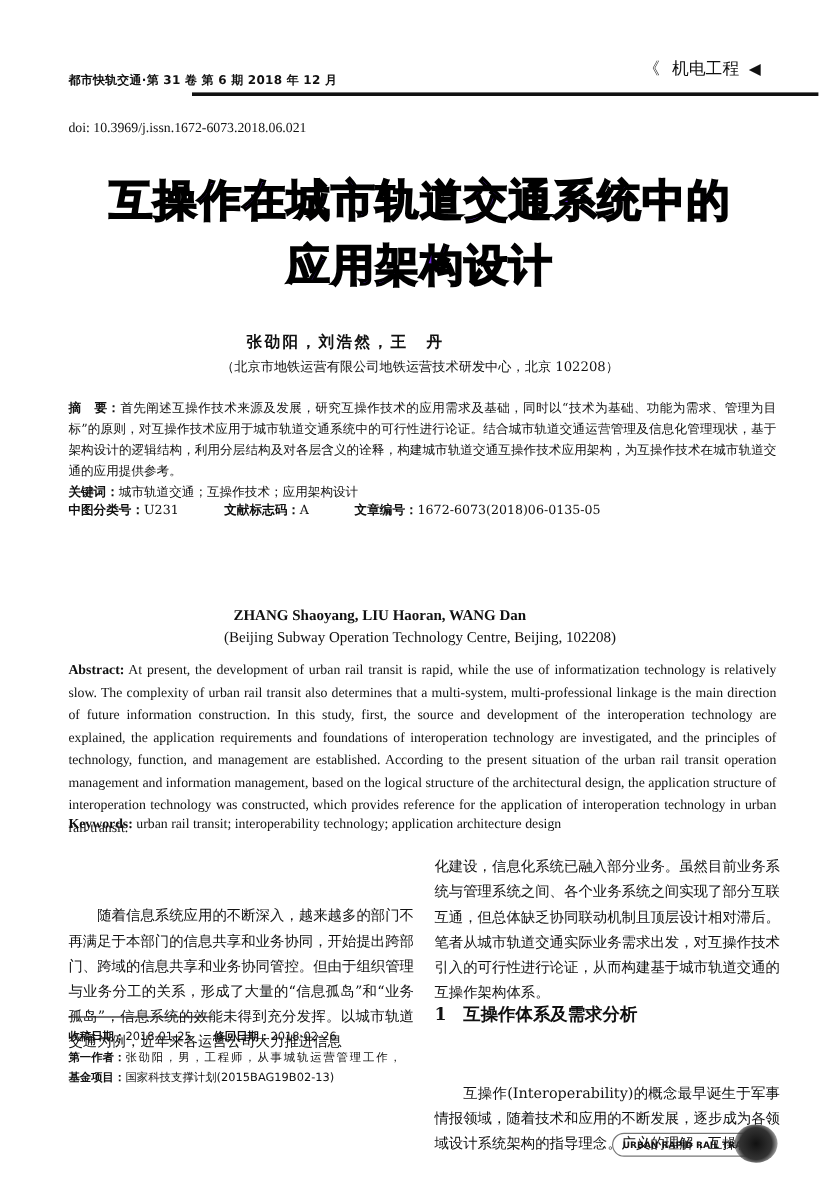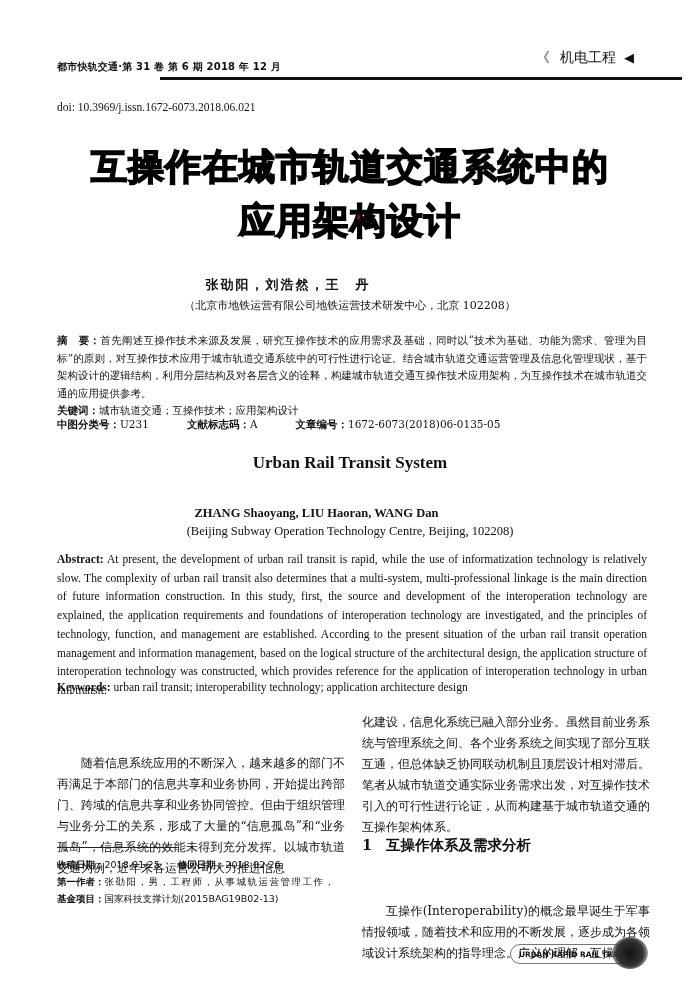--- a/index.html
+++ b/index.html
@@ -10,21 +10,21 @@
   }
   .abs { position: absolute; }
   
   .journal-info { left: 57px; top: 60px; font-size: 10px; font-weight: bold; letter-spacing: 0.2px; white-space: nowrap; }
   .section-tag { left: 536px; top: 49px; font-size: 14px; white-space: nowrap; }
   .section-tag .chev { font-size: 14px; margin-right: 10px; color: #333; }
   .section-tag .tri { font-size: 13px; margin-left: 8px; }
   .rule-top { left: 160px; top: 77px; width: 522px; height: 3px; background: #111; }
   .doi { left: 57px; top: 101px; font-family: "Liberation Serif", serif; font-size: 11.5px; white-space: nowrap; }
 
-  .cn-title { left: 0; width: 700px; text-align: center; font-size: 36px; font-weight: bold; letter-spacing: 1px; -webkit-text-stroke: 1.6px #000; color: #b91c1c; white-space: nowrap; }
+  .cn-title { left: 0; width: 700px; text-align: center; font-size: 36px; font-weight: bold; letter-spacing: 1px; -webkit-text-stroke: 1.6px #000; color: #6d28d9; white-space: nowrap; }
   .cn-title.l1 { top: 143px; }
   .cn-title.l2 { top: 197px; }
 
   .cn-authors { left: 0; width: 576px; text-align: center; top: 276px; font-size: 13px; font-family: "DejaVu Serif", serif; font-weight: bold; letter-spacing: 2px; }
   .cn-affil { left: 0; width: 700px; text-align: center; top: 298px; font-size: 11px; font-family: "DejaVu Serif", serif; }
 
   .cn-abs { left: 57px; width: 590px; top: 332px; font-size: 10.5px; line-height: 17.5px; font-family: "DejaVu Serif", serif; text-align: justify; }
   .b { font-weight: bold; font-family: "DejaVu Sans", sans-serif; }
   .meta-line { left: 57px; top: 418px; font-size: 10.5px; font-family: "DejaVu Serif", serif; white-space: nowrap; }
   .meta-line span.gap { display: inline-block; width: 38px; }
@@ -71,21 +71,20 @@
 
 <div class="abs cn-abs">
   <span class="b">摘　要：</span><span>首先阐述互操作技术来源及发展，研究互操作技术的应用需求及基础，同时以“技术为基础、功能为需求、管理为目标”的原则，对互操作技术应用于城市轨道交通系统中的可行性进行论证。结合城市轨道交通运营管理及信息化管理现状，基于架构设计的逻辑结构，利用分层结构及对各层含义的诠释，构建城市轨道交通互操作技术应用架构，为互操作技术在城市轨道交通的应用提供参考。</span><br>
   <span class="b">关键词：</span><span>城市轨道交通；互操作技术；应用架构设计</span>
 </div>
 <div class="abs meta-line">
   <span class="b">中图分类号：</span><span>U231</span><span class="gap"></span><span class="b">文献标志码：</span><span>A</span><span class="gap"></span><span class="b">文章编号：</span><span>1672-6073(2018)06-0135-05</span>
 </div>
 
 <div class="abs en-title">
-  <div>Urban Rail Transit System</div>
 </div>
 <div class="abs en-authors">ZHANG Shaoyang, LIU Haoran, WANG Dan</div>
 <div class="abs en-affil">(Beijing Subway Operation Technology Centre, Beijing, 102208)</div>
 
 <div class="abs en-abs">
   <span style="font-weight:bold">Abstract:</span><span> At present, the development of urban rail transit is rapid, while the use of informatization technology is relatively slow. The complexity of urban rail transit also determines that a multi-system, multi-professional linkage is the main direction of future information construction. In this study, first, the source and development of the interoperation technology are explained, the application requirements and foundations of interoperation technology are investigated, and the principles of technology, function, and management are established. According to the present situation of the urban rail transit operation management and information management, based on the logical structure of the architectural design, the application structure of interoperation technology was constructed, which provides reference for the application of interoperation technology in urban rail transit.</span>
 </div>
 <div class="abs en-kw">
   <span style="font-weight:bold">Keywords:</span><span> urban rail transit; interoperability technology; application architecture design</span>
 </div>

